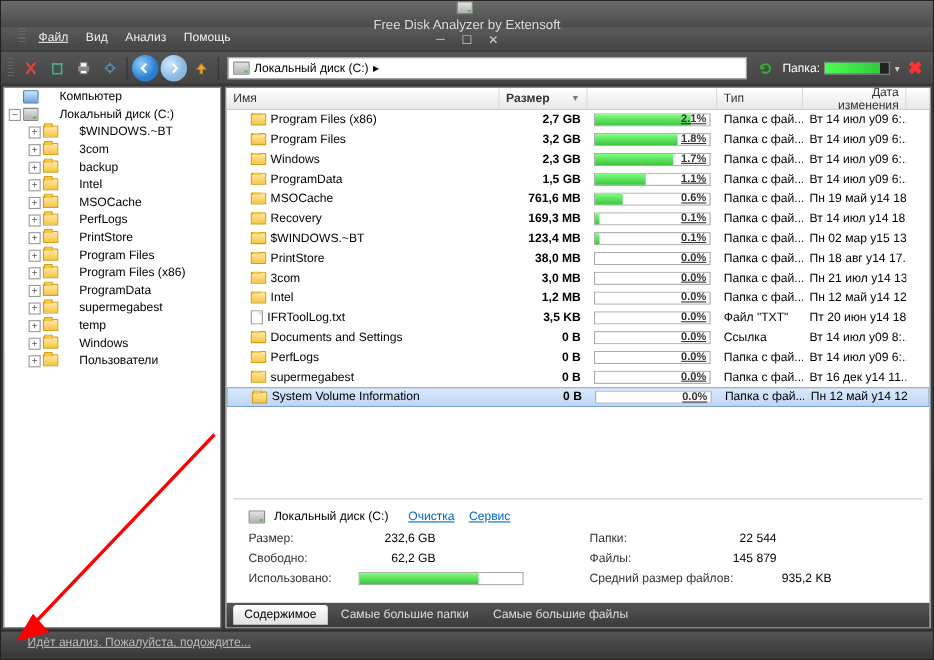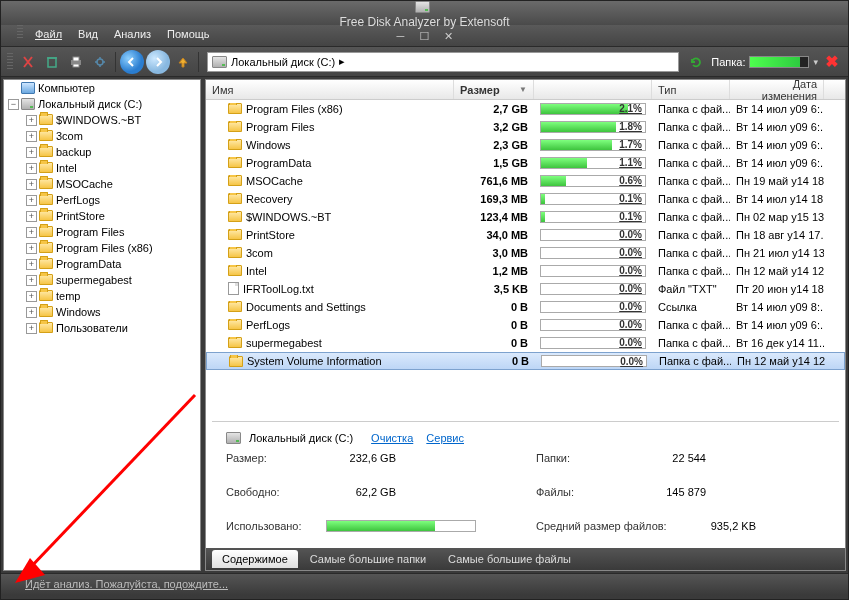--- a/index.html
+++ b/index.html
@@ -33,21 +33,21 @@
 .progress-small > div { height: 100%; background: linear-gradient(to right, #4eff4e, #2ecc40); }
 .close-x { width: 20px; height: 20px; color: #ff3333; font-weight: bold; font-size: 16px; cursor: pointer; display: flex; align-items: center; justify-content: center; }
 
 .content { display: flex; height: 496px; background: #3a3a3a; padding: 2px; gap: 4px; }
 
 .tree-panel { width: 198px; background: #fff; border: 1px solid #888; overflow: auto; }
 .tree-node { display: flex; align-items: center; padding: 1px 2px; white-space: nowrap; cursor: pointer; height: 16px; }
 .tree-toggle { width: 11px; height: 11px; border: 1px solid #999; display: flex; align-items: center; justify-content: center; font-size: 9px; margin-right: 2px; color: #555; line-height: 1; }
 .tree-indent { display: inline-block; }
 .tree-icon { width: 14px; height: 12px; margin-right: 3px; display: inline-flex; }
-.tree-label { font-size: 11px; color: #000; }
+.tree-label { font-size: 11px; color: #000; margin-left: 16px; }
 
 .main-panel { flex: 1; display: flex; flex-direction: column; background: #fff; border: 1px solid #888; }
 
 .list-header { display: flex; background: linear-gradient(to bottom, #fff, #e8e8e8); border-bottom: 1px solid #ccc; height: 20px; text-align: right; }
 .list-header .col { padding: 3px 6px; border-right: 1px solid #ddd; font-size: 11px; color: #333; display: flex; align-items: center; }
 .list-body { flex: 1; overflow-y: auto; }
 .list-row { display: flex; height: 18px; align-items: center; border-bottom: 1px solid transparent; }
 .list-row.selected { background: linear-gradient(to bottom, #dae9fc, #bdd6f6); border: 1px solid #7da2ce; }
 .list-row .cell { padding: 0 6px; font-size: 11px; color: #000; display: flex; align-items: center; overflow: hidden; white-space: nowrap; }
 .cell.name { gap: 4px; }
@@ -59,21 +59,21 @@
 .col-name { width: 248px; }
 .col-size { width: 80px; font-weight: bold; }
 .col-bar { width: 118px; font-weight: bold; }
 .col-type { width: 78px; }
 .col-date { width: 94px; }
 
 .summary { border-top: 1px solid #ccc; padding: 10px 14px; margin: 6px; background: #fff; }
 .summary-head { display: flex; align-items: center; gap: 8px; margin-bottom: 8px; }
 .summary-links a { color: #0066cc; text-decoration: underline; margin-left: 10px; cursor: pointer; }
 .summary-grid { display: flex; gap: 60px; }
-.summary-col { display: flex; flex-direction: column; gap: 22px; }
+.summary-col { display: flex; flex-direction: column; gap: 6px; }
 .summary-row { display: flex; gap: 10px; font-size: 11px; align-items: center; }
 .summary-row .label { width: 90px; color: #333; }
 .summary-row .val { width: 70px; text-align: right; }
 .used-bar { width: 150px; height: 12px; border: 1px solid #aaa; }
 .used-bar > div { height: 100%; background: linear-gradient(to bottom, #7eff7e, #3ec43e); }
 
 .tabs-bottom { display: flex; background: linear-gradient(to bottom, #555, #3a3a3a); height: 22px; align-items: center; padding: 0 6px; gap: 2px; }
 .tab { padding: 3px 10px; font-size: 11px; color: #ddd; cursor: pointer; border-radius: 3px 3px 0 0; }
 .tab.active { background: linear-gradient(to bottom, #fff, #e0e0e0); color: #000; }
 
@@ -431,21 +431,21 @@
             </div>
             <div class="cell col-type">Папка с фай...</div>
             <div class="cell col-date">Пн 02 мар у15 13...</div>
           </div>
           <div class="list-row">
             <div class="cell name col-name">
               <span style="width:12px"></span>
               <span class="folder-icon"></span>
               <span>PrintStore</span>
             </div>
-            <div class="cell size col-size">34,0 MB</div>
+            <div class="cell size col-size">38,0 MB</div>
             <div class="cell col-bar">
               <div class="size-bar" style="width:100%">
                 <div class="fill" style="width:0%"></div>
                 <span class="pct">0.0%</span>
               </div>
             </div>
             <div class="cell col-type">Папка с фай...</div>
             <div class="cell col-date">Пн 18 авг у14 17...</div>
           </div>
           <div class="list-row">

